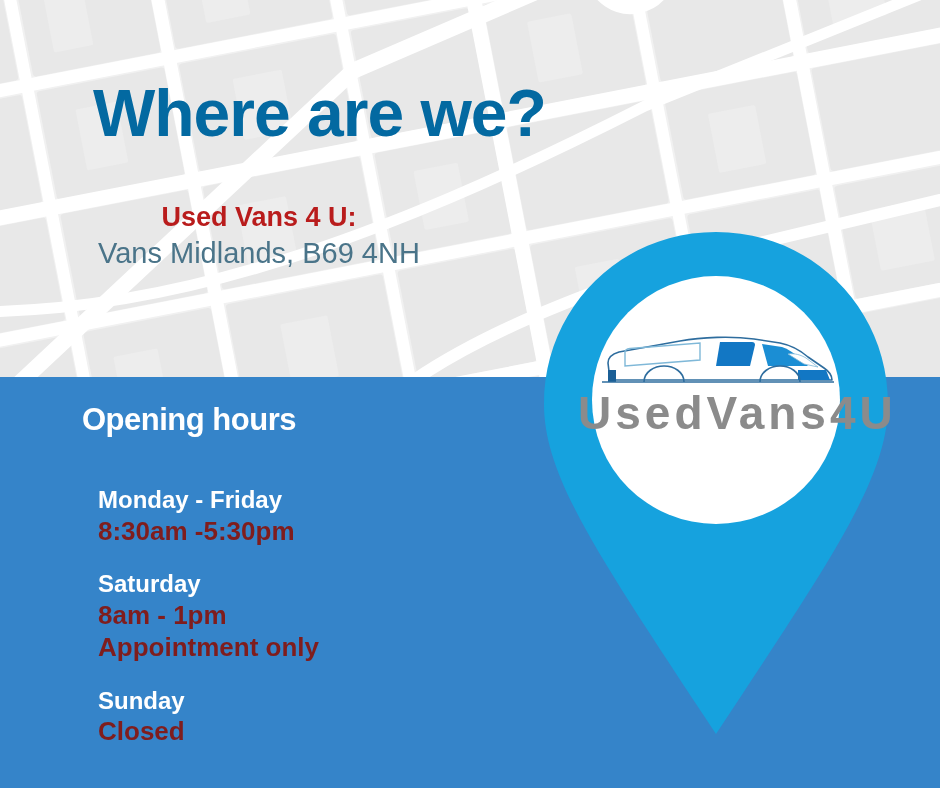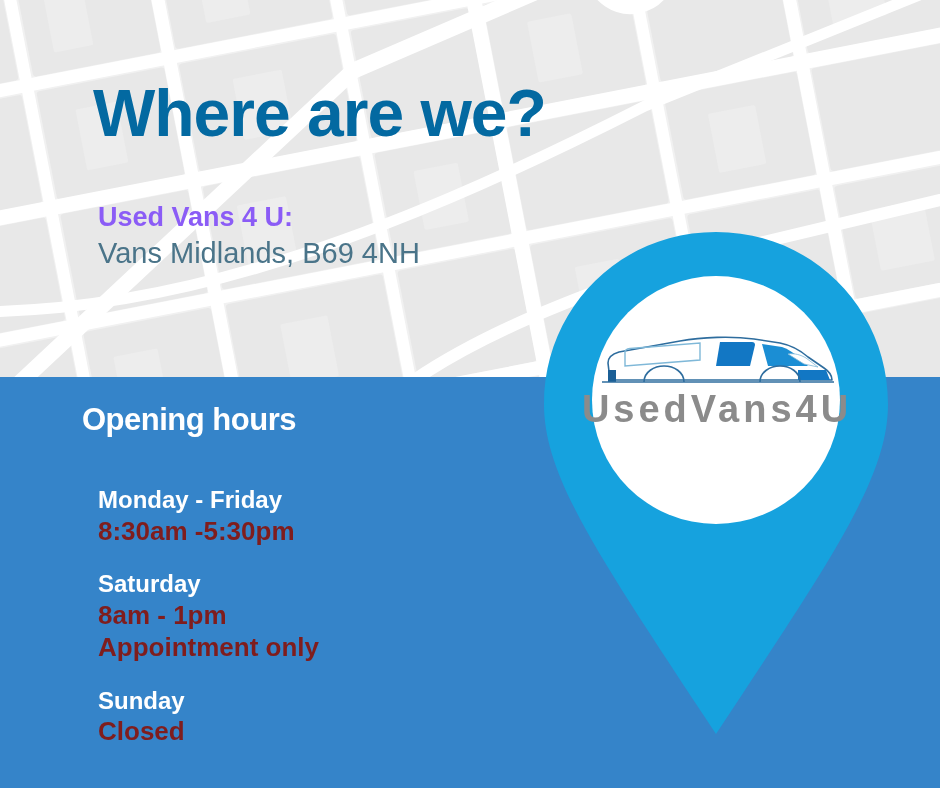--- a/index.html
+++ b/index.html
@@ -63,22 +63,23 @@
   
   .address-block {
     position: absolute;
     left: 98px;
     top: 200px;
     line-height: 1.28;
   }
   .addr-name {
     font-size: 27px;
     font-weight: bold;
-    color: #8b5cf6;
-    white-space: nowrap;
+    color: #b91c1c;
+    white-space: nowrap;
+    text-align: center;
   }
   .addr-line {
     font-size: 29px;
     font-weight: normal;
     color: #4a7489;
     white-space: nowrap;
   }
 
   
   .hours-title {
@@ -137,21 +138,21 @@
     text-align: center;
   }
   .logo-van {
     width: 250px;
     height: 66px;
     display: block;
     margin: 0 auto;
   }
   .logo-name {
     margin-top: -6px;
-    font-size: 38px;
+    font-size: 46px;
     font-weight: bold;
     color: #8b8b8b;
     letter-spacing: 4px;
     line-height: 1;
     white-space: nowrap;
   }
   .logo-url {
     margin-top: 6px;
     font-size: 12.5px;
     font-weight: bold;

